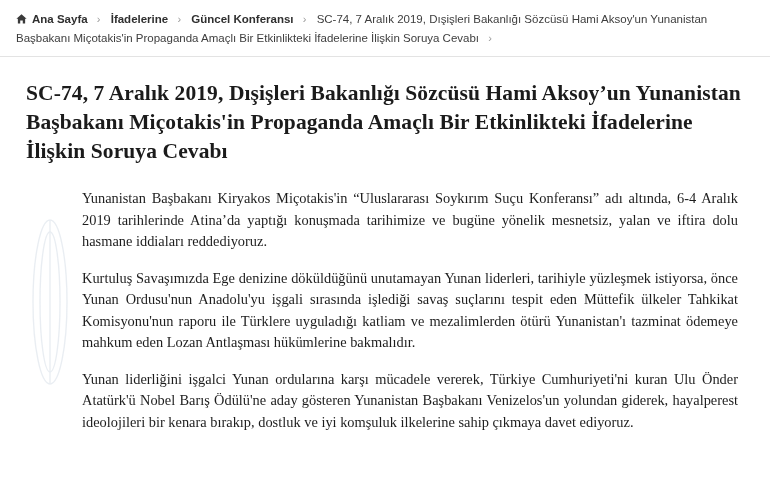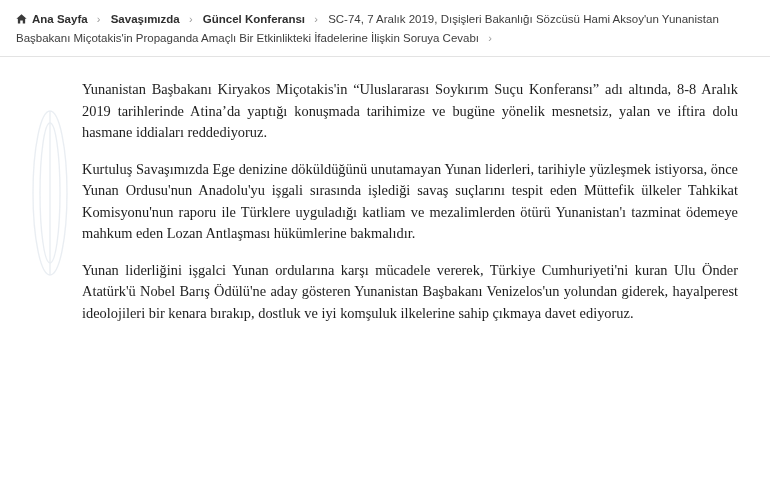--- a/index.html
+++ b/index.html
@@ -113,50 +113,51 @@
       <span class="home-icon">
         <svg viewBox="0 0 12 11" width="11" height="10" aria-hidden="true">
           <path d="M6 0.4 L0.4 5.1 L2 5.1 L2 10.4 L4.6 10.4 L4.6 7.1 L7.4 7.1 L7.4 10.4 L10 10.4 L10 5.1 L11.6 5.1 Z" fill="#3a3a3a"></path>
         </svg>
       </span><a class="crumb-link" href="#">Ana Sayfa</a>
     </span>
 
     <span class="crumb-sep">›</span>
 
     <span class="crumb">
-      <a class="crumb-link" href="#">Savaşımızda</a>
+      <a class="crumb-link" href="#">İfadelerine</a>
     </span>
 
     <span class="crumb-sep">›</span>
 
     <span class="crumb">
       <a class="crumb-link" href="#">Güncel Konferansı</a>
     </span>
 
     <span class="crumb-sep">›</span>
 
     <span class="crumb crumb-last">SC-74, 7 Aralık 2019, Dışişleri Bakanlığı Sözcüsü Hami Aksoy'un Yunanistan Başbakanı Miçotakis'in Propaganda Amaçlı Bir Etkinlikteki İfadelerine İlişkin Soruya Cevabı</span>
 
     <span class="crumb-sep">›</span>
   </span>
 </nav>
 
 <main class="content">
 
+  <h1 class="doc-title">SC-74, 7 Aralık 2019, Dışişleri Bakanlığı Sözcüsü Hami Aksoy’un Yunanistan Başbakanı Miçotakis'in Propaganda Amaçlı Bir Etkinlikteki İfadelerine İlişkin Soruya Cevabı</h1>
 
   <div class="body-wrap">
 
     <div class="watermark">
       <svg viewBox="0 0 44 300" width="44" height="300" aria-hidden="true">
         <g fill="none" stroke="#b9c7d6" stroke-width="1.4">
           <ellipse cx="22" cy="120" rx="17" ry="82"></ellipse>
           <ellipse cx="22" cy="120" rx="10" ry="70"></ellipse>
           <path d="M22 38 L22 202"></path>
         </g>
         <path d="M22 96 a20 20 0 1 0 0 48 a15 15 0 1 1 0 -48 z" fill="#c3d0dd"></path>
       </svg>
     </div>
 
-    <p class="para">Yunanistan Başbakanı Kiryakos Miçotakis'in “Uluslararası Soykırım Suçu Konferansı” adı altında, 8-8 Aralık 2019 tarihlerinde Atina’da yaptığı konuşmada tarihimize ve bugüne yönelik mesnetsiz, yalan ve iftira dolu hasmane iddiaları reddediyoruz.</p>
+    <p class="para">Yunanistan Başbakanı Kiryakos Miçotakis'in “Uluslararası Soykırım Suçu Konferansı” adı altında, 6-4 Aralık 2019 tarihlerinde Atina’da yaptığı konuşmada tarihimize ve bugüne yönelik mesnetsiz, yalan ve iftira dolu hasmane iddiaları reddediyoruz.</p>
     <p class="para">Kurtuluş Savaşımızda Ege denizine döküldüğünü unutamayan Yunan liderleri, tarihiyle yüzleşmek istiyorsa, önce Yunan Ordusu'nun Anadolu'yu işgali sırasında işlediği savaş suçlarını tespit eden Müttefik ülkeler Tahkikat Komisyonu'nun raporu ile Türklere uyguladığı katliam ve mezalimlerden ötürü Yunanistan'ı tazminat ödemeye mahkum eden Lozan Antlaşması hükümlerine bakmalıdır.</p>
     <p class="para">Yunan liderliğini işgalci Yunan ordularına karşı mücadele vererek, Türkiye Cumhuriyeti'ni kuran Ulu Önder Atatürk'ü Nobel Barış Ödülü'ne aday gösteren Yunanistan Başbakanı Venizelos'un yolundan giderek, hayalperest ideolojileri bir kenara bırakıp, dostluk ve iyi komşuluk ilkelerine sahip çıkmaya davet ediyoruz.</p>
   </div>
 </main>
 
 </body></html>

